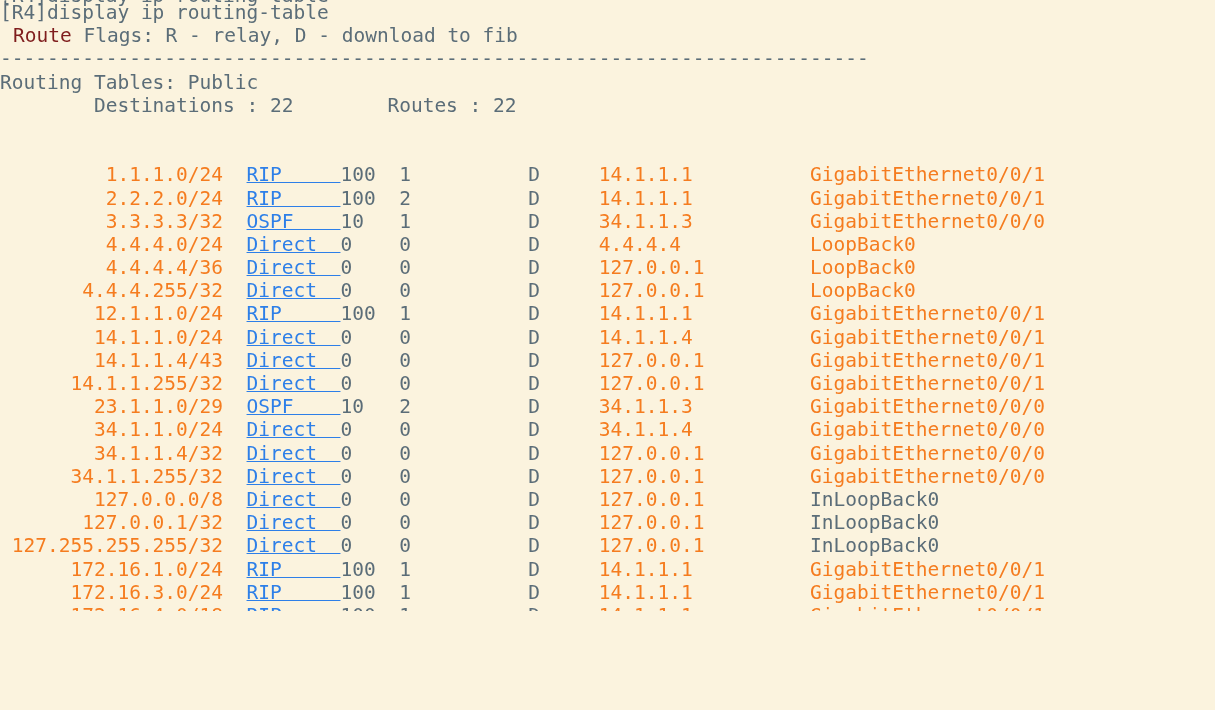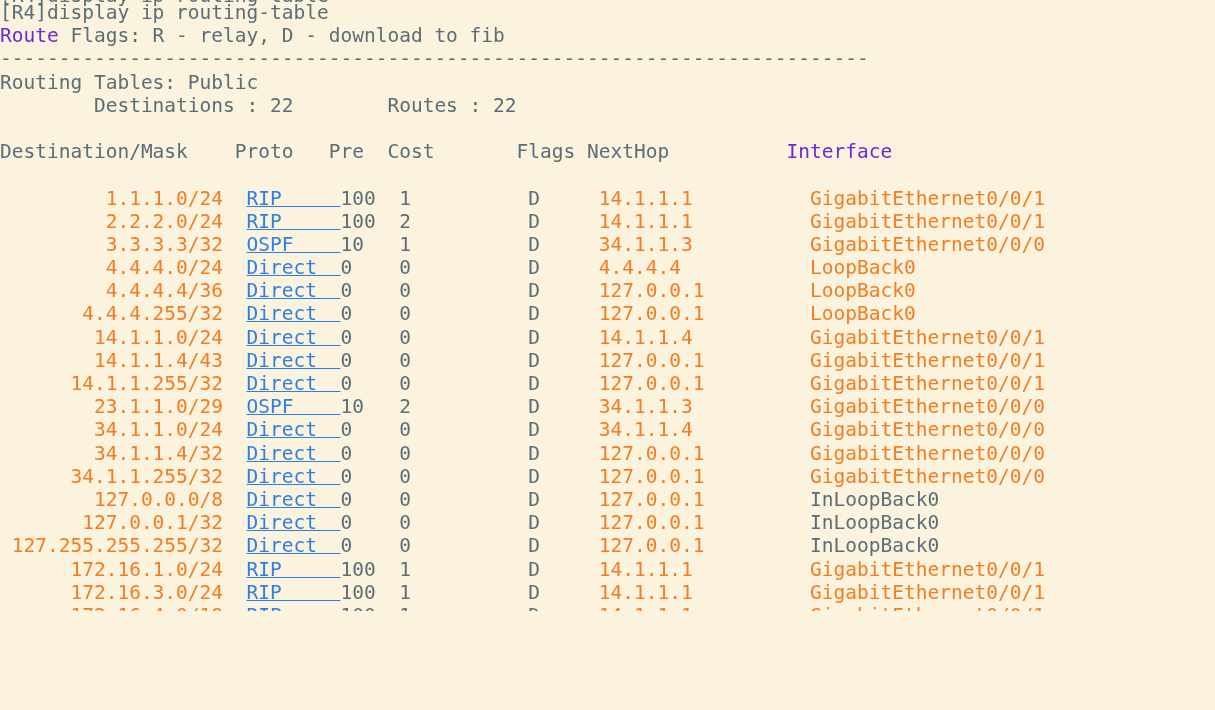--- a/index.html
+++ b/index.html
@@ -46,21 +46,21 @@
   .line {
     white-space: pre;
     height: 23.2px;
   }
 
   .blank { height: 23.2px; }
 
   .c-grey   { color: #5b6d78; }
   .c-orange { color: #f57c1f; }
   .c-blue   { color: #2d7fe8; text-decoration: underline; }
-  .c-magenta{ color: #6d28d9; }
+  .c-magenta{ color: #7f1d1d; margin-left: 13px; }
 
   .rule {
     white-space: pre;
     color: #5b6d78;
     letter-spacing: 0;
   }
 
   .bottom-rule {
     position: absolute;
     left: 0;
@@ -84,31 +84,31 @@
     <div class="line"><span class="c-magenta">Route</span><span class="c-grey"> Flags: R - relay, D - download to fib</span></div>
 
     <div class="line rule"><span>--------------------------------------------------------------------------</span></div>
 
     <div class="line"><span class="c-grey">Routing Tables: Public</span></div>
 
     <div class="line"><span class="c-grey">        Destinations : 22        Routes : 22</span></div>
 
     <div class="blank"></div>
 
-    <div class="line"><span class="c-grey">Destination/Mask    Proto   Pre  Cost       Flags NextHop</span><span class="c-grey">          </span><span class="c-magenta">Interface</span></div>
 
     <div class="blank"></div>
 
     <div id="rows">
         <div class="line"><span class="c-orange">         1.1.1.0/24  </span><span class="c-blue">RIP     </span><span class="c-grey">100  </span><span class="c-grey">1          </span><span class="c-grey">D     </span><span class="c-orange">14.1.1.1          </span><span class="c-orange">GigabitEthernet0/0/1</span></div>
         <div class="line"><span class="c-orange">         2.2.2.0/24  </span><span class="c-blue">RIP     </span><span class="c-grey">100  </span><span class="c-grey">2          </span><span class="c-grey">D     </span><span class="c-orange">14.1.1.1          </span><span class="c-orange">GigabitEthernet0/0/1</span></div>
         <div class="line"><span class="c-orange">         3.3.3.3/32  </span><span class="c-blue">OSPF    </span><span class="c-grey">10   </span><span class="c-grey">1          </span><span class="c-grey">D     </span><span class="c-orange">34.1.1.3          </span><span class="c-orange">GigabitEthernet0/0/0</span></div>
         <div class="line"><span class="c-orange">         4.4.4.0/24  </span><span class="c-blue">Direct  </span><span class="c-grey">0    </span><span class="c-grey">0          </span><span class="c-grey">D     </span><span class="c-orange">4.4.4.4           </span><span class="c-orange">LoopBack0</span></div>
         <div class="line"><span class="c-orange">         4.4.4.4/36  </span><span class="c-blue">Direct  </span><span class="c-grey">0    </span><span class="c-grey">0          </span><span class="c-grey">D     </span><span class="c-orange">127.0.0.1         </span><span class="c-orange">LoopBack0</span></div>
         <div class="line"><span class="c-orange">       4.4.4.255/32  </span><span class="c-blue">Direct  </span><span class="c-grey">0    </span><span class="c-grey">0          </span><span class="c-grey">D     </span><span class="c-orange">127.0.0.1         </span><span class="c-orange">LoopBack0</span></div>
+        <div class="line"><span class="c-orange">        12.1.1.0/24  </span><span class="c-blue">RIP     </span><span class="c-grey">100  </span><span class="c-grey">1          </span><span class="c-grey">D     </span><span class="c-orange">14.1.1.1          </span><span class="c-orange">GigabitEthernet0/0/1</span></div>
         <div class="line"><span class="c-orange">        14.1.1.0/24  </span><span class="c-blue">Direct  </span><span class="c-grey">0    </span><span class="c-grey">0          </span><span class="c-grey">D     </span><span class="c-orange">14.1.1.4          </span><span class="c-orange">GigabitEthernet0/0/1</span></div>
         <div class="line"><span class="c-orange">        14.1.1.4/43  </span><span class="c-blue">Direct  </span><span class="c-grey">0    </span><span class="c-grey">0          </span><span class="c-grey">D     </span><span class="c-orange">127.0.0.1         </span><span class="c-orange">GigabitEthernet0/0/1</span></div>
         <div class="line"><span class="c-orange">      14.1.1.255/32  </span><span class="c-blue">Direct  </span><span class="c-grey">0    </span><span class="c-grey">0          </span><span class="c-grey">D     </span><span class="c-orange">127.0.0.1         </span><span class="c-orange">GigabitEthernet0/0/1</span></div>
         <div class="line"><span class="c-orange">        23.1.1.0/29  </span><span class="c-blue">OSPF    </span><span class="c-grey">10   </span><span class="c-grey">2          </span><span class="c-grey">D     </span><span class="c-orange">34.1.1.3          </span><span class="c-orange">GigabitEthernet0/0/0</span></div>
         <div class="line"><span class="c-orange">        34.1.1.0/24  </span><span class="c-blue">Direct  </span><span class="c-grey">0    </span><span class="c-grey">0          </span><span class="c-grey">D     </span><span class="c-orange">34.1.1.4          </span><span class="c-orange">GigabitEthernet0/0/0</span></div>
         <div class="line"><span class="c-orange">        34.1.1.4/32  </span><span class="c-blue">Direct  </span><span class="c-grey">0    </span><span class="c-grey">0          </span><span class="c-grey">D     </span><span class="c-orange">127.0.0.1         </span><span class="c-orange">GigabitEthernet0/0/0</span></div>
         <div class="line"><span class="c-orange">      34.1.1.255/32  </span><span class="c-blue">Direct  </span><span class="c-grey">0    </span><span class="c-grey">0          </span><span class="c-grey">D     </span><span class="c-orange">127.0.0.1         </span><span class="c-orange">GigabitEthernet0/0/0</span></div>
         <div class="line"><span class="c-orange">        127.0.0.0/8  </span><span class="c-blue">Direct  </span><span class="c-grey">0    </span><span class="c-grey">0          </span><span class="c-grey">D     </span><span class="c-orange">127.0.0.1         </span><span class="c-grey">InLoopBack0</span></div>
         <div class="line"><span class="c-orange">       127.0.0.1/32  </span><span class="c-blue">Direct  </span><span class="c-grey">0    </span><span class="c-grey">0          </span><span class="c-grey">D     </span><span class="c-orange">127.0.0.1         </span><span class="c-grey">InLoopBack0</span></div>
         <div class="line"><span class="c-orange"> 127.255.255.255/32  </span><span class="c-blue">Direct  </span><span class="c-grey">0    </span><span class="c-grey">0          </span><span class="c-grey">D     </span><span class="c-orange">127.0.0.1         </span><span class="c-grey">InLoopBack0</span></div>

